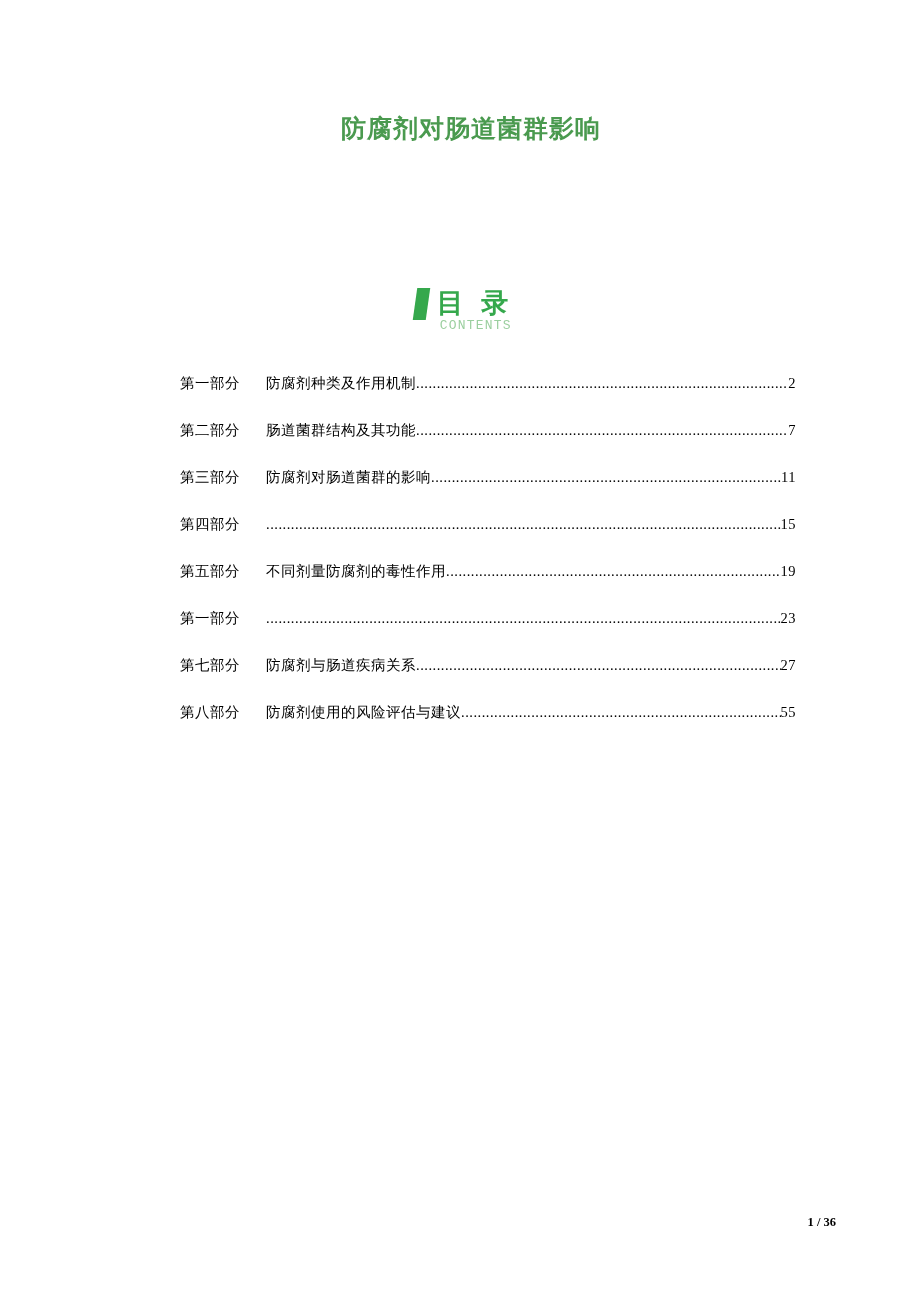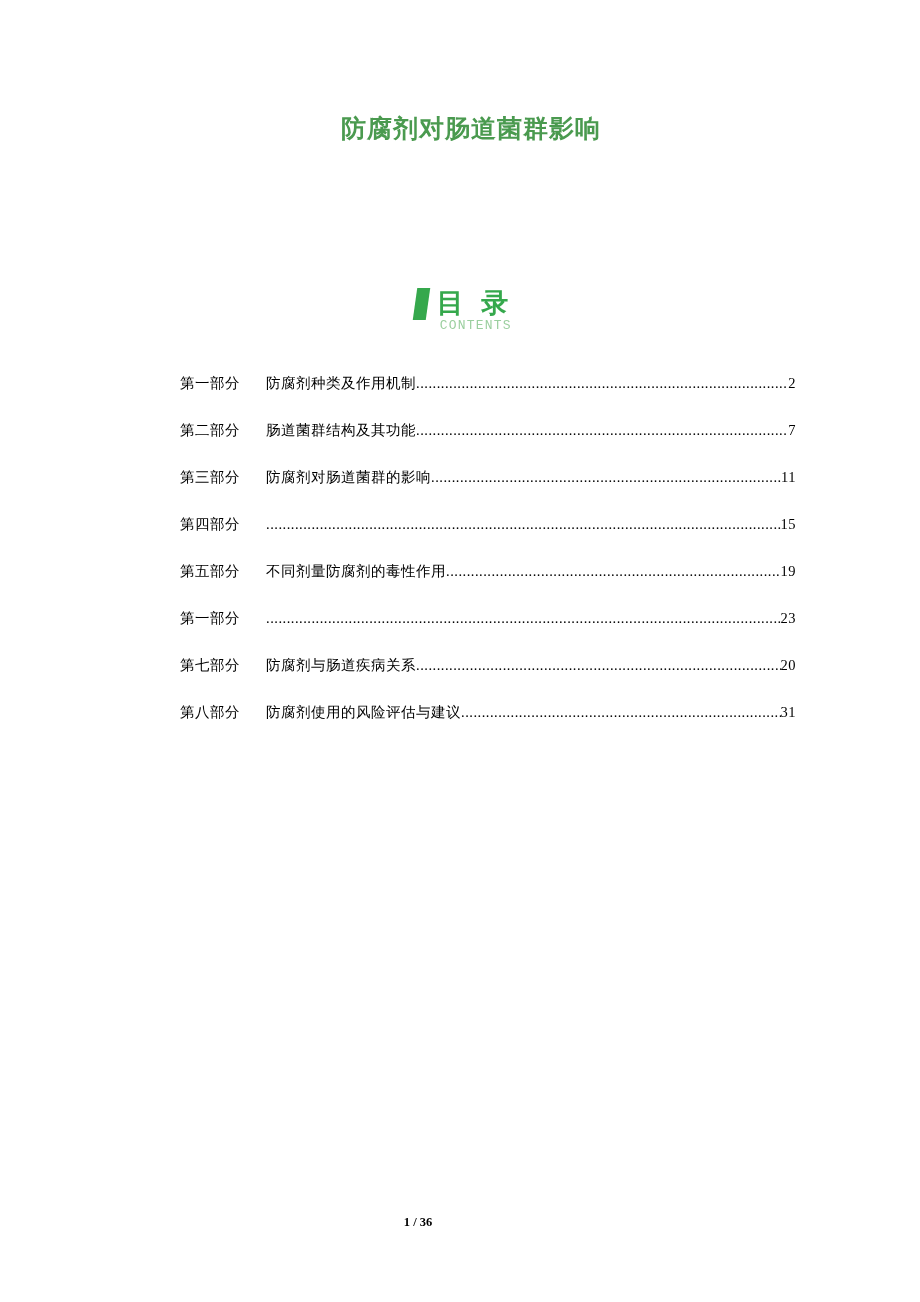--- a/index.html
+++ b/index.html
@@ -112,21 +112,21 @@
   .toc-page {
     flex: 0 0 auto;
     text-align: right;
     letter-spacing: 0.5px;
   }
   .footer {
     position: absolute;
     bottom: 72px;
     left: 0;
     width: 836px;
-    text-align: center;
+    text-align: right;
     font-size: 12.5px;
     font-family: "Liberation Serif", "DejaVu Serif", serif;
     font-weight: bold;
     color: #000;
   }
 </style>
 </head>
 <body>
 
 <div class="page">
@@ -179,27 +179,27 @@
     <div class="toc-row">
       <span class="toc-part">第一部分</span>
       <span class="toc-dots">................................................................................................................................</span>
       <span class="toc-page">23</span>
     </div>
 
     <div class="toc-row">
       <span class="toc-part">第七部分</span>
       <span class="toc-label">防腐剂与肠道疾病关系</span>
       <span class="toc-dots">................................................................................................................................</span>
-      <span class="toc-page">20</span>
+      <span class="toc-page">27</span>
     </div>
 
     <div class="toc-row">
       <span class="toc-part">第八部分</span>
       <span class="toc-label">防腐剂使用的风险评估与建议</span>
       <span class="toc-dots">................................................................................................................................</span>
-      <span class="toc-page">31</span>
+      <span class="toc-page">55</span>
     </div>
 
   </div>
 
   <div class="footer">1 / 36</div>
 
 </div>
 
 </body></html>

